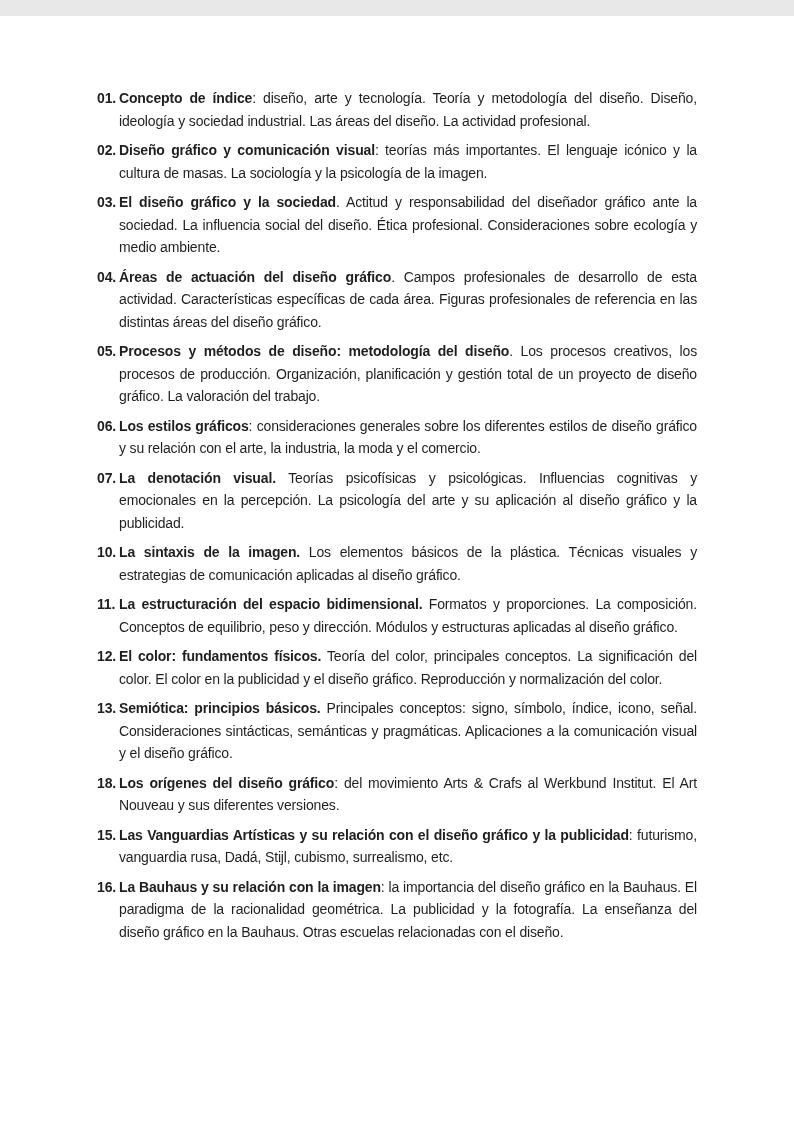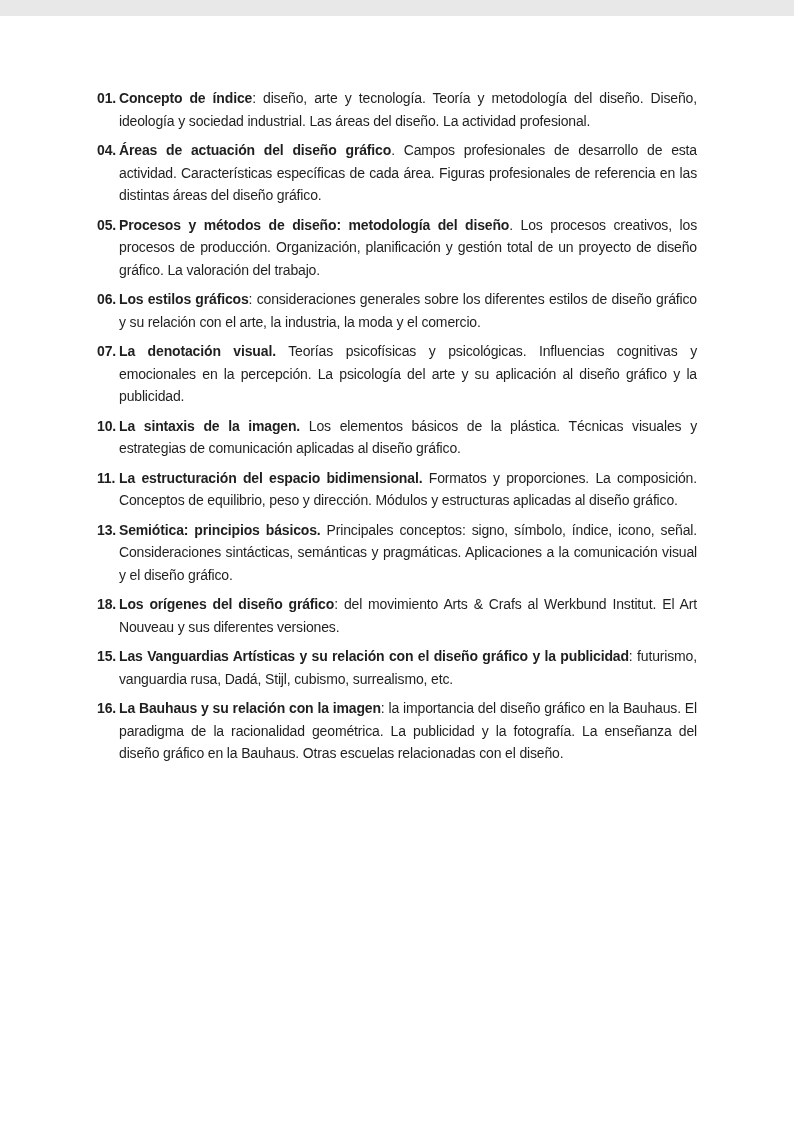--- a/index.html
+++ b/index.html
@@ -35,36 +35,39 @@
   .item .body { font-weight: 400; }
 </style>
 </head>
 <body>
 
 <div class="page">
   <div class="topic-list">
 
     <div class="item"><span class="num">01.</span><span class="title">Concepto de índice</span><span class="body">: diseño, arte y tecnología. Teoría y metodología del diseño. Diseño, ideología y sociedad industrial. Las áreas del diseño. La actividad profesional.</span></div>
 
+    <div class="item"><span class="num">02.</span><span class="title">Diseño gráfico y comunicación visual</span><span class="body">: teorías más importantes. El lenguaje icónico y la cultura de masas. La sociología y la psicología de la imagen.</span></div>
 
+    <div class="item"><span class="num">03.</span><span class="title">El diseño gráfico y la sociedad</span><span class="body">. Actitud y responsabilidad del diseñador gráfico ante la sociedad. La influencia social del diseño. Ética profesional. Consideraciones sobre ecología y medio ambiente.</span></div>
 
     <div class="item"><span class="num">04.</span><span class="title">Áreas de actuación del diseño gráfico</span><span class="body">. Campos profesionales de desarrollo de esta actividad. Características específicas de cada área. Figuras profesionales de referencia en las distintas áreas del diseño gráfico.</span></div>
 
     <div class="item"><span class="num">05.</span><span class="title">Procesos y métodos de diseño: metodología del diseño</span><span class="body">. Los procesos creativos, los procesos de producción. Organización, planificación y gestión total de un proyecto de diseño gráfico. La valoración del trabajo.</span></div>
 
     <div class="item"><span class="num">06.</span><span class="title">Los estilos gráficos</span><span class="body">: consideraciones generales sobre los diferentes estilos de diseño gráfico y su relación con el arte, la industria, la moda y el comercio.</span></div>
 
     <div class="item"><span class="num">07.</span><span class="title">La denotación visual.</span><span class="body"> Teorías psicofísicas y psicológicas. Influencias cognitivas y emocionales en la percepción. La psicología del arte y su aplicación al diseño gráfico y la publicidad.</span></div>
 
 
 
     <div class="item"><span class="num">10.</span><span class="title">La sintaxis de la imagen.</span><span class="body"> Los elementos básicos de la plástica. Técnicas visuales y estrategias de comunicación aplicadas al diseño gráfico.</span></div>
 
     <div class="item"><span class="num">11.</span><span class="title">La estructuración del espacio bidimensional.</span><span class="body"> Formatos y proporciones. La composición. Conceptos de equilibrio, peso y dirección. Módulos y estructuras aplicadas al diseño gráfico.</span></div>
 
+    <div class="item"><span class="num">12.</span><span class="title">El color: fundamentos físicos.</span><span class="body"> Teoría del color, principales conceptos. La significación del color. El color en la publicidad y el diseño gráfico. Reproducción y normalización del color.</span></div>
 
     <div class="item"><span class="num">13.</span><span class="title">Semiótica: principios básicos.</span><span class="body"> Principales conceptos: signo, símbolo, índice, icono, señal. Consideraciones sintácticas, semánticas y pragmáticas. Aplicaciones a la comunicación visual y el diseño gráfico.</span></div>
 
     <div class="item"><span class="num">18.</span><span class="title">Los orígenes del diseño gráfico</span><span class="body">: del movimiento Arts &amp; Crafs al Werkbund Institut. El Art Nouveau y sus diferentes versiones.</span></div>
 
     <div class="item"><span class="num">15.</span><span class="title">Las Vanguardias Artísticas y su relación con el diseño gráfico y la publicidad</span><span class="body">: futurismo, vanguardia rusa, Dadá, Stijl, cubismo, surrealismo, etc.</span></div>
 
     <div class="item"><span class="num">16.</span><span class="title">La Bauhaus y su relación con la imagen</span><span class="body">: la importancia del diseño gráfico en la Bauhaus. El paradigma de la racionalidad geométrica. La publicidad y la fotografía. La enseñanza del diseño gráfico en la Bauhaus. Otras escuelas relacionadas con el diseño.</span></div>
 
   </div>

